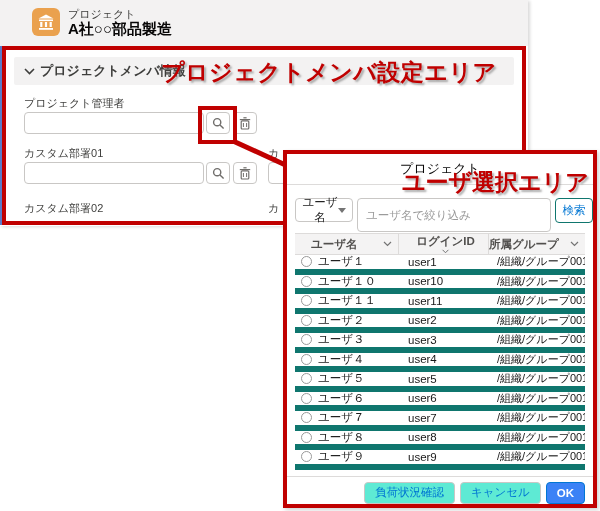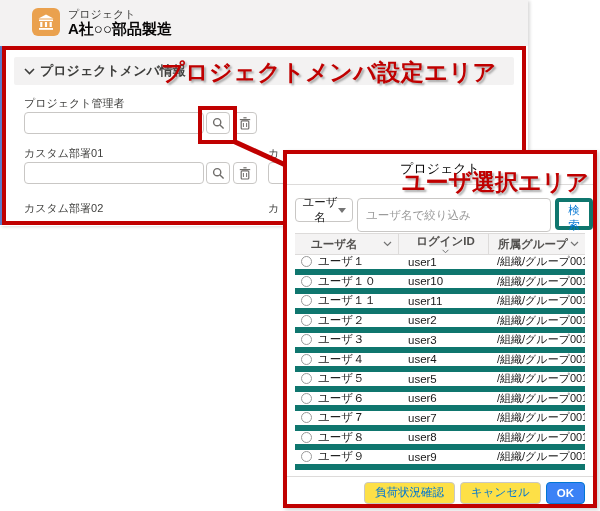--- a/index.html
+++ b/index.html
@@ -43,43 +43,43 @@
   .m-title{position:absolute;left:0;top:6px;width:306px;text-align:center;font-size:13px;color:#080707;}
   .m-divider{position:absolute;left:0;top:30px;width:306px;height:1px;background:#dddbda;}
   .m-filter{position:absolute;left:8px;top:44px;width:290px;height:24px;}
   .dd-btn{position:absolute;left:0;top:0;width:58px;height:24px;border:1px solid #c9c7c5;border-radius:4px;
           background:#fff;font-size:11.5px;color:#181818;display:flex;align-items:center;
           justify-content:space-between;padding:0 6px;box-sizing:border-box;cursor:pointer;}
   .flt-input{position:absolute;left:62px;top:0;width:194px;height:28px;border:1px solid #c9c7c5;border-radius:4px;
           box-sizing:border-box;font-size:11.5px;padding:16px 8px;color:#181818;
           font-family:"Liberation Sans","DejaVu Sans",sans-serif;}
   .flt-input::placeholder{color:#999;}
-  .search-txt-btn{position:absolute;left:260px;top:0;width:38px;height:32px;border:4px solid #0f766e;
+  .search-txt-btn{position:absolute;left:260px;top:0;width:38px;height:25px;border:1px solid #0f766e;
           border-radius:4px;background:#fff;font-size:11.5px;color:#0176d3;cursor:pointer;
           font-family:"Liberation Sans","DejaVu Sans",sans-serif;}
 
   .m-table{position:absolute;left:8px;top:79px;width:290px;}
   .thead{display:flex;height:22px;background:#f4f3f3;border-top:1px solid #dddbda;border-bottom:1px solid #dddbda;
          box-sizing:border-box;align-items:center;font-size:11.5px;font-weight:bold;color:#514f4d;}
   .th{display:flex;align-items:center;justify-content:space-between;height:100%;box-sizing:border-box;padding-right:6px;}
   .th1{width:103px;padding-left:16px;}
   .th2{width:90px;padding-left:10px;border-left:1px solid #dddbda;flex-direction:column;}
-  .th3{width:97px;padding-left:9px;border-left:1px solid #dddbda;}
+  .th3{width:97px;border-left:1px solid #dddbda;}
   .trow{display:flex;align-items:center;height:19.5px;border-bottom:6px solid #0f766e;
         font-size:11.5px;color:#181818;cursor:pointer;box-sizing:border-box;}
   .radio-wrap{width:23px;display:flex;justify-content:center;}
   .radio{width:11px;height:11px;border:1px solid #9a9a9a;border-radius:50%;background:#fff;box-sizing:border-box;}
   .td{white-space:nowrap;overflow:hidden;box-sizing:border-box;}
   .c1{width:80px;}
   .c2{width:90px;padding-left:10px;}
   .c3{width:97px;padding-left:9px;font-size:11px;}
 
   .m-footer{position:absolute;left:0;top:322px;width:306px;height:32px;border-top:1px solid #dddbda;
             display:flex;align-items:center;justify-content:flex-end;gap:5px;padding-right:8px;box-sizing:border-box;}
-  .ftr-btn{height:22px;border:1px solid #c9c7c5;border-radius:4px;background:#fde047;color:#0176d3;
+  .ftr-btn{height:22px;border:1px solid #c9c7c5;border-radius:4px;background:#5eead4;color:#0176d3;
            font-size:11.5px;padding:0 10px;cursor:pointer;font-family:"Liberation Sans","DejaVu Sans",sans-serif;}
   .ftr-btn.primary{background:#3b82f6;border-color:#0176d3;color:#fff;font-weight:bold;}
 
   .caret{width:0;height:0;border-left:4px solid transparent;border-right:4px solid transparent;
          border-top:5px solid #747474;}
 </style>
 </head>
 <body>
 
 <div class="stage">

